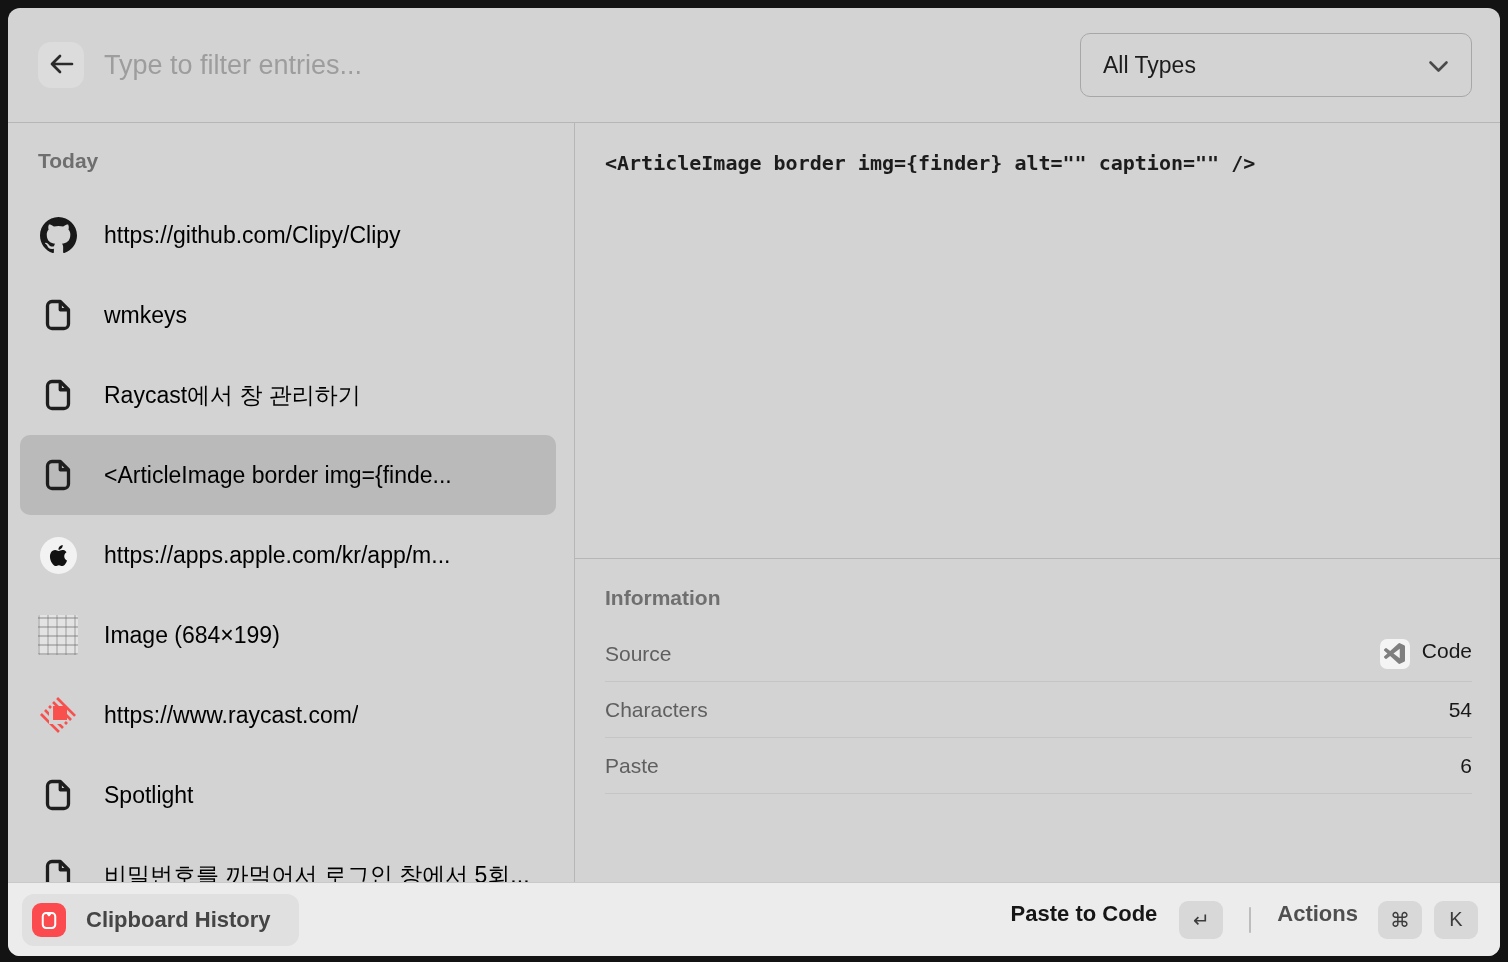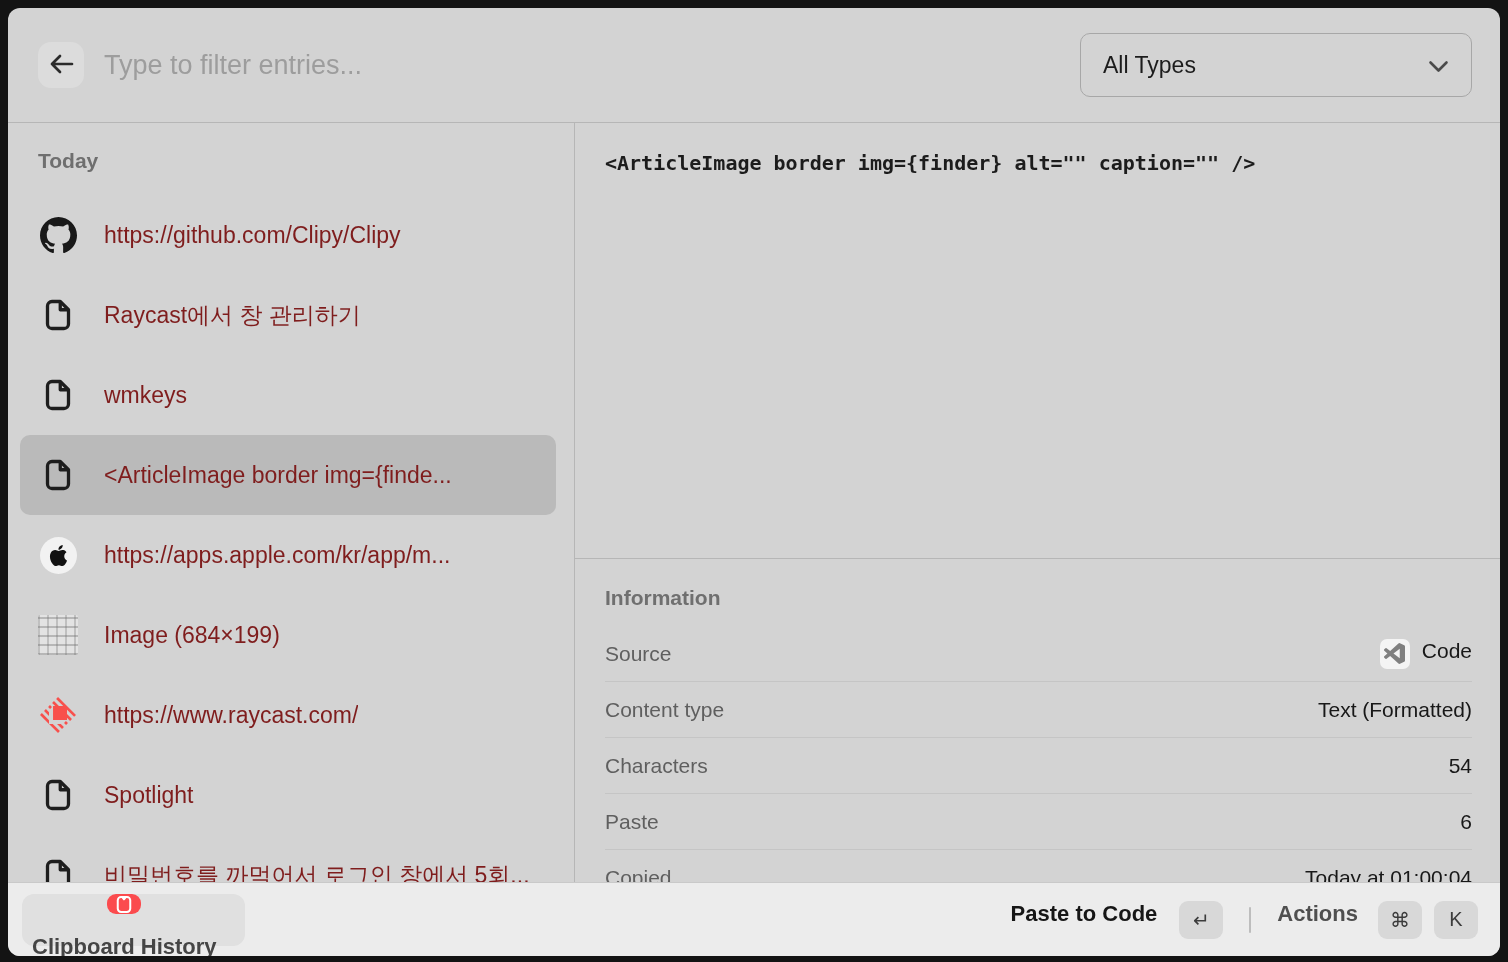--- a/index.html
+++ b/index.html
@@ -61,21 +61,21 @@
     width: 37px; height: 37px; border-radius: 50%; background: #f2f2f2;
     display: flex; align-items: center; justify-content: center;
   }
   .thumb {
     width: 40px; height: 40px; border-radius: 2px; background-color: #e3e3e3;
     background-image:
       repeating-linear-gradient(0deg, rgba(110,110,110,.38) 0 2px, transparent 2px 9px),
       repeating-linear-gradient(90deg, rgba(110,110,110,.30) 0 2px, transparent 2px 9px);
   }
   .row-label {
-    font-size: 23px; color: #7f1d1d; white-space: nowrap; overflow: hidden;
+    font-size: 23px; color: #000000; white-space: nowrap; overflow: hidden;
   }
   
   .detail-panel { flex: 1; display: flex; flex-direction: column; min-width: 0; }
   .preview {
     flex: 0 0 436px; border-bottom: 1px solid #b6b6b6; padding: 28px 30px;
     overflow: hidden;
   }
   .code {
     font-family: "DejaVu Sans Mono", "Liberation Mono", monospace;
     font-size: 20px; font-weight: 600; color: #1c1c1c; white-space: pre;
@@ -96,21 +96,21 @@
     display: flex; align-items: center; justify-content: center;
   }
   
   .footer {
     flex: 0 0 74px; background: #ececec; border-top: 1px solid #c9c9c9;
     display: flex; align-items: center; padding: 0 22px 0 14px;
   }
   .app-pill {
     display: flex; align-items: center; gap: 20px; background: #e0e0e0;
     border-radius: 12px; height: 52px; padding: 0 28px 0 10px;
-    border: none; cursor: pointer; flex-direction: column;
+    border: none; cursor: pointer;
   }
   .app-icon {
     width: 34px; height: 34px; border-radius: 9px; background: #fb4b4e;
     display: flex; align-items: center; justify-content: center;
   }
   .app-label { color: #454545; font-size: 22px; font-weight: 600; }
   .footer-spacer { flex: 1; }
   .footer-action { display: flex; align-items: flex-start; cursor: pointer; background: none; border: none; }
   .primary-label { font-size: 22px; font-weight: 700; color: #161616; margin-right: 22px; font-family: inherit; }
   .secondary-label { font-size: 22px; font-weight: 600; color: #4f4f4f; margin-right: 20px; font-family: inherit; }
@@ -160,31 +160,31 @@
         <span class="row-label">https://github.com/Clipy/Clipy</span>
       </div>
 
       <div class="row">
         <span class="row-icon">
           <svg width="36" height="36" viewBox="0 0 24 24">
               <path d="M13.5 3H8a3 3 0 0 0-3 3v12a3 3 0 0 0 3 3h8a3 3 0 0 0 3-3V8.5z" fill="none" stroke="#1d1d1d" stroke-width="2.2" stroke-linejoin="round"></path>
               <path d="M13.5 3v5.5H19" fill="none" stroke="#1d1d1d" stroke-width="2.2" stroke-linejoin="round"></path>
             </svg>
         </span>
+        <span class="row-label">wmkeys</span>
+      </div>
+
+      <div class="row">
+        <span class="row-icon">
+          <svg width="36" height="36" viewBox="0 0 24 24">
+              <path d="M13.5 3H8a3 3 0 0 0-3 3v12a3 3 0 0 0 3 3h8a3 3 0 0 0 3-3V8.5z" fill="none" stroke="#1d1d1d" stroke-width="2.2" stroke-linejoin="round"></path>
+              <path d="M13.5 3v5.5H19" fill="none" stroke="#1d1d1d" stroke-width="2.2" stroke-linejoin="round"></path>
+            </svg>
+        </span>
         <span class="row-label">Raycast에서 창 관리하기</span>
-      </div>
-
-      <div class="row">
-        <span class="row-icon">
-          <svg width="36" height="36" viewBox="0 0 24 24">
-              <path d="M13.5 3H8a3 3 0 0 0-3 3v12a3 3 0 0 0 3 3h8a3 3 0 0 0 3-3V8.5z" fill="none" stroke="#1d1d1d" stroke-width="2.2" stroke-linejoin="round"></path>
-              <path d="M13.5 3v5.5H19" fill="none" stroke="#1d1d1d" stroke-width="2.2" stroke-linejoin="round"></path>
-            </svg>
-        </span>
-        <span class="row-label">wmkeys</span>
       </div>
 
       <div class="row selected">
         <span class="row-icon">
           <svg width="36" height="36" viewBox="0 0 24 24">
               <path d="M13.5 3H8a3 3 0 0 0-3 3v12a3 3 0 0 0 3 3h8a3 3 0 0 0 3-3V8.5z" fill="none" stroke="#1d1d1d" stroke-width="2.2" stroke-linejoin="round"></path>
               <path d="M13.5 3v5.5H19" fill="none" stroke="#1d1d1d" stroke-width="2.2" stroke-linejoin="round"></path>
             </svg>
         </span>
         <span class="row-label">&lt;ArticleImage border img={finde...</span>
@@ -250,39 +250,31 @@
           <span class="info-value">
             <span class="vscode-badge">
               <svg width="21" height="21" viewBox="0 0 24 24">
                   <path fill="#7f7f7f" d="M23.15 2.587L18.21.21a1.494 1.494 0 0 0-1.705.29l-9.46 8.63-4.12-3.128a.999.999 0 0 0-1.276.057L.327 7.261A1 1 0 0 0 .326 8.74L3.899 12 .326 15.26a1 1 0 0 0 .001 1.479L1.65 17.94a.999.999 0 0 0 1.276.057l4.12-3.128 9.46 8.63a1.492 1.492 0 0 0 1.704.29l4.942-2.377A1.5 1.5 0 0 0 24 20.06V3.939a1.5 1.5 0 0 0-.85-1.352zm-5.146 14.861L10.826 12l7.178-5.448v10.896z"></path>
                 </svg>
             </span>
             <span>Code</span>
           </span>
         </div>
 
-        <div class="info-row">
-          <span class="info-label">Content type</span>
-          <span class="info-value">Text (Formatted)</span>
-        </div>
 
         <div class="info-row">
           <span class="info-label">Characters</span>
           <span class="info-value">54</span>
         </div>
 
         <div class="info-row">
           <span class="info-label">Paste</span>
           <span class="info-value">6</span>
         </div>
 
-        <div class="info-row">
-          <span class="info-label">Copied</span>
-          <span class="info-value">Today at 01:00:04</span>
-        </div>
       </div>
     </div>
   </div>
 
   <div class="footer">
     <button class="app-pill">
       <span class="app-icon">
         <svg width="20" height="20" viewBox="0 0 24 24">
             <rect x="4.5" y="3.5" width="15" height="18" rx="4" fill="none" stroke="#fff" stroke-width="2.4"></rect>
             <path d="M9.5 3.5l2.5 3 2.5-3" fill="none" stroke="#fff" stroke-width="2.2" stroke-linecap="round" stroke-linejoin="round"></path>

